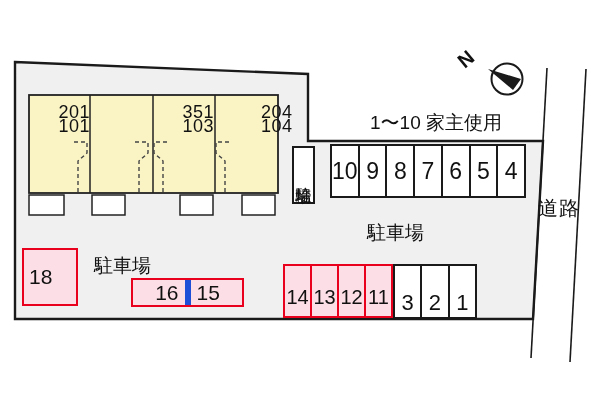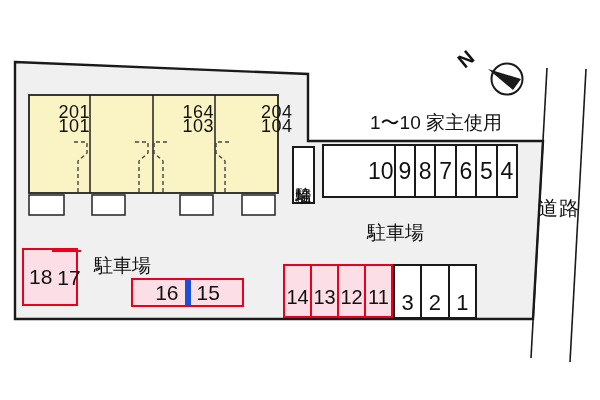--- a/index.html
+++ b/index.html
@@ -79,52 +79,51 @@
     </g>
   </svg>
 
   <div class="abs txt nmark" style="left:459px;top:48px;">N</div>
 
   <div class="abs unit-label" style="left:30px;top:105px;width:60px;">
     <div>201</div>
     <div>101</div>
   </div>
   <div class="abs unit-label" style="left:154px;top:105px;width:60px;">
-    <div>164</div>
+    <div>351</div>
     <div>103</div>
   </div>
   <div class="abs unit-label" style="left:217px;top:105px;width:56px;padding-left:44px;">
     <div>204</div>
     <div>104</div>
   </div>
 
   <div class="abs txt" style="left:356px;top:110px;width:160px;text-align:center;font-size:19px;">1〜10 家主使用</div>
 
   <div class="abs txt" style="left:538px;top:195px;font-size:20px;letter-spacing:1px;">道路</div>
 
   <div class="abs vbox" style="left:292px;top:146px;width:23px;height:58px;">
     <span class="vtext">駐輪場</span>
   </div>
 
-  <div class="abs row owner-row" style="left:322px;top:144px;width:196px;height:54px;padding-left:44px;">
+  <div class="abs row owner-row" style="left:330px;top:144px;width:196px;height:54px;">
     <div class="cell">10</div>
     <div class="cell">9</div>
     <div class="cell">8</div>
     <div class="cell">7</div>
     <div class="cell">6</div>
     <div class="cell">5</div>
     <div class="cell">4</div>
   </div>
 
   <div class="abs txt" style="left:94px;top:253px;font-size:19px;">駐車場</div>
   <div class="abs txt" style="left:367px;top:220px;font-size:19px;">駐車場</div>
 
   <div class="abs stack pinkbox" style="left:22px;top:248px;width:56px;height:58px;">
     <div class="cell">18</div>
-    <div class="cell">17</div>
   </div>
 
   <div class="abs row midrow pinkbox" style="left:131px;top:278px;width:113px;height:29px;">
     <div class="cell alignR">16</div>
     <div class="cell alignL">15</div>
   </div>
 
   <div class="abs row pinkrow pinkbox" style="left:283px;top:264px;width:110px;height:54px;">
     <div class="cell">14</div>
     <div class="cell">13</div>

